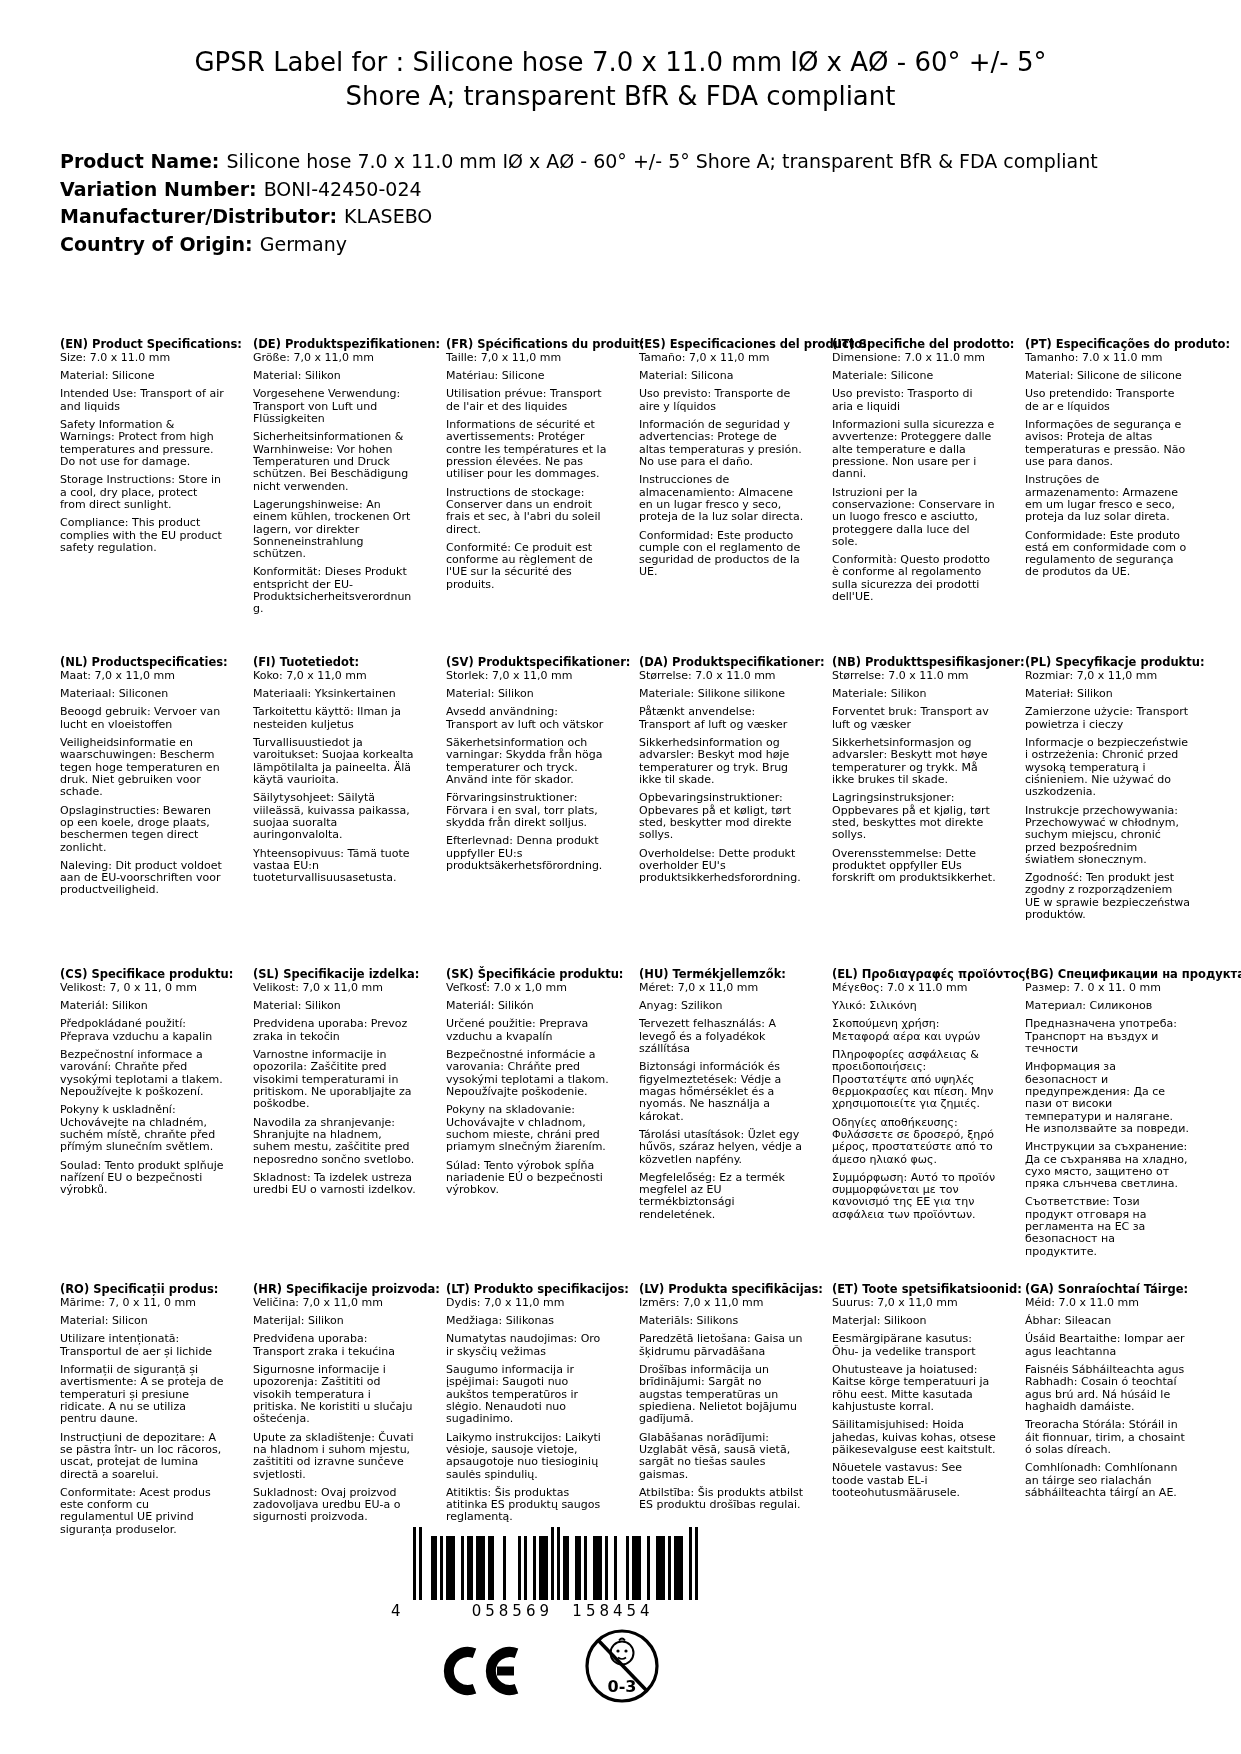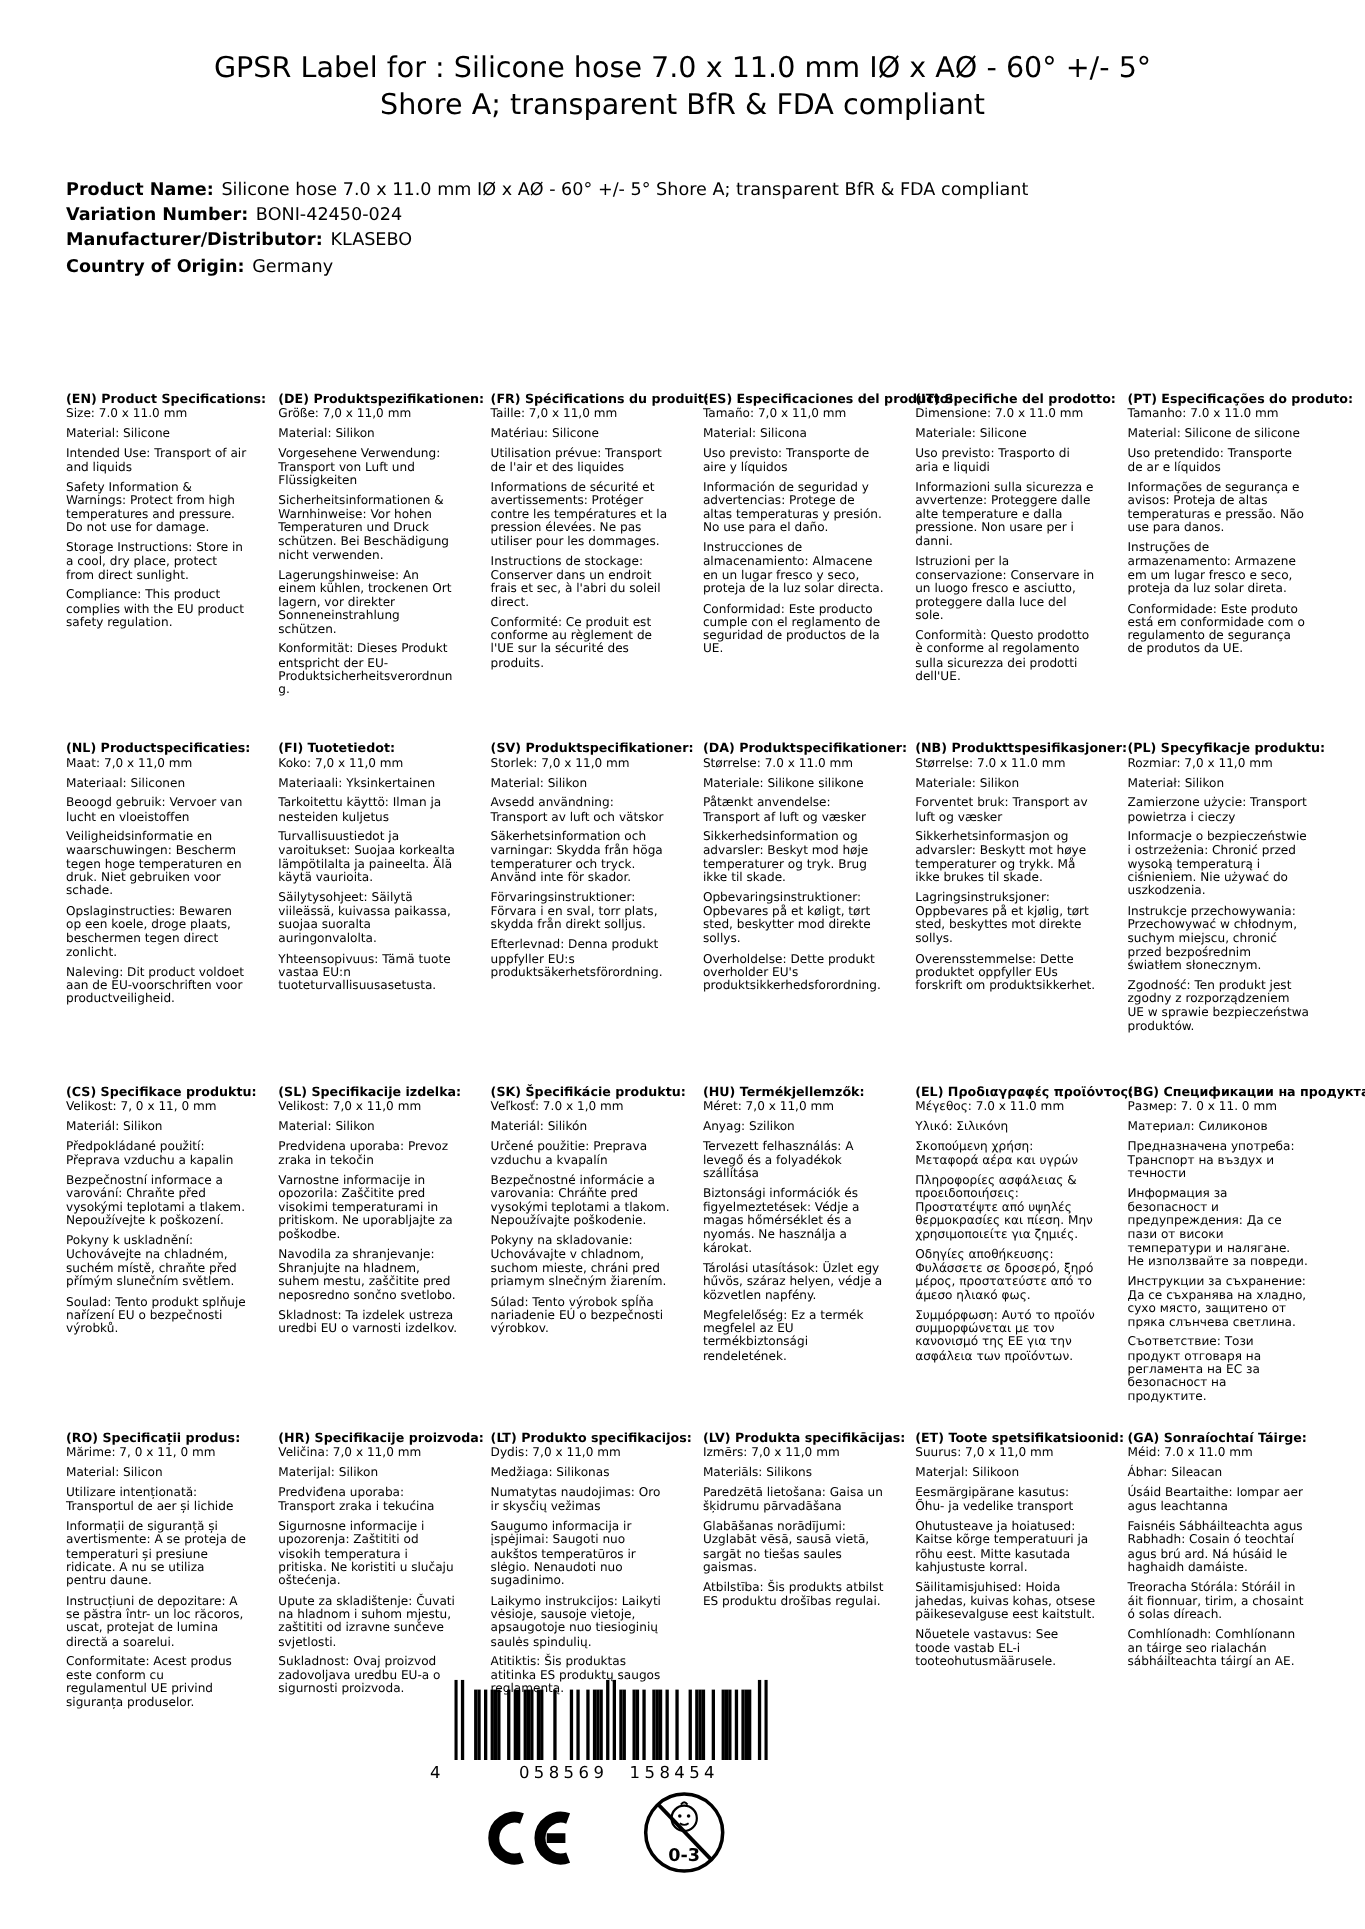--- a/index.html
+++ b/index.html
@@ -4,26 +4,26 @@
 <style>
   html,body{margin:0;padding:0;}
   body{
     width:1241px;height:1754px;position:relative;background:#ffffff;color:#000;
     font-family:"DejaVu Sans", sans-serif;overflow:hidden;
   }
   .page-title{
     position:absolute;top:46px;left:0;width:1241px;text-align:center;
     font-weight:normal;font-size:26px;line-height:1.3;
   }
-  .product-info{position:absolute;top:160px;left:60px;font-size:16px;line-height:1.45;}
+  .product-info{position:absolute;top:148px;left:60px;font-size:19px;line-height:1.45;}
   .pi-row{white-space:nowrap;}
   .pi-label{font-weight:bold;}
   .pi-value{margin-left:7px;}
   .grid{
-    position:absolute;top:356px;left:60px;
+    position:absolute;top:338px;left:60px;
     display:grid;grid-template-columns:repeat(6,193px);
     grid-template-rows:318px 312px 315px auto;
   }
   .section{width:165px;font-size:11px;line-height:1.12;}
   .sec-header{font-weight:bold;font-size:11.5px;white-space:nowrap;line-height:1.2;}
   .para{margin:0 0 6px 0;overflow-wrap:break-word;}
   .barcode{position:absolute;top:1527px;left:413px;width:285px;height:92px;}
   .barcode svg{position:absolute;top:0;left:0;}
   .barcode rect{fill:#000;}
   .bc-num{position:absolute;top:75px;font-size:15px;color:#000;}
@@ -257,20 +257,21 @@
       <div class="para">Saugumo informacija ir įspėjimai: Saugoti nuo aukštos temperatūros ir slėgio. Nenaudoti nuo sugadinimo.</div>
       <div class="para">Laikymo instrukcijos: Laikyti vėsioje, sausoje vietoje, apsaugotoje nuo tiesioginių saulės spindulių.</div>
       <div class="para">Atitiktis: Šis produktas atitinka ES produktų saugos reglamentą.</div>
     </div>
 
   <div class="section">
     <div class="sec-header">(LV) Produkta specifikācijas:</div>
   <div class="para">Izmērs: 7,0 x 11,0 mm</div>
       <div class="para">Materiāls: Silikons</div>
       <div class="para">Paredzētā lietošana: Gaisa un šķidrumu pārvadāšana</div>
+      <div class="para">Drošības informācija un brīdinājumi: Sargāt no augstas temperatūras un spiediena. Nelietot bojājumu gadījumā.</div>
       <div class="para">Glabāšanas norādījumi: Uzglabāt vēsā, sausā vietā, sargāt no tiešas saules gaismas.</div>
       <div class="para">Atbilstība: Šis produkts atbilst ES produktu drošības regulai.</div>
     </div>
 
   <div class="section">
     <div class="sec-header">(ET) Toote spetsifikatsioonid:</div>
   <div class="para">Suurus: 7,0 x 11,0 mm</div>
       <div class="para">Materjal: Silikoon</div>
       <div class="para">Eesmärgipärane kasutus: Õhu- ja vedelike transport</div>
       <div class="para">Ohutusteave ja hoiatused: Kaitse kõrge temperatuuri ja rõhu eest. Mitte kasutada kahjustuste korral.</div>

